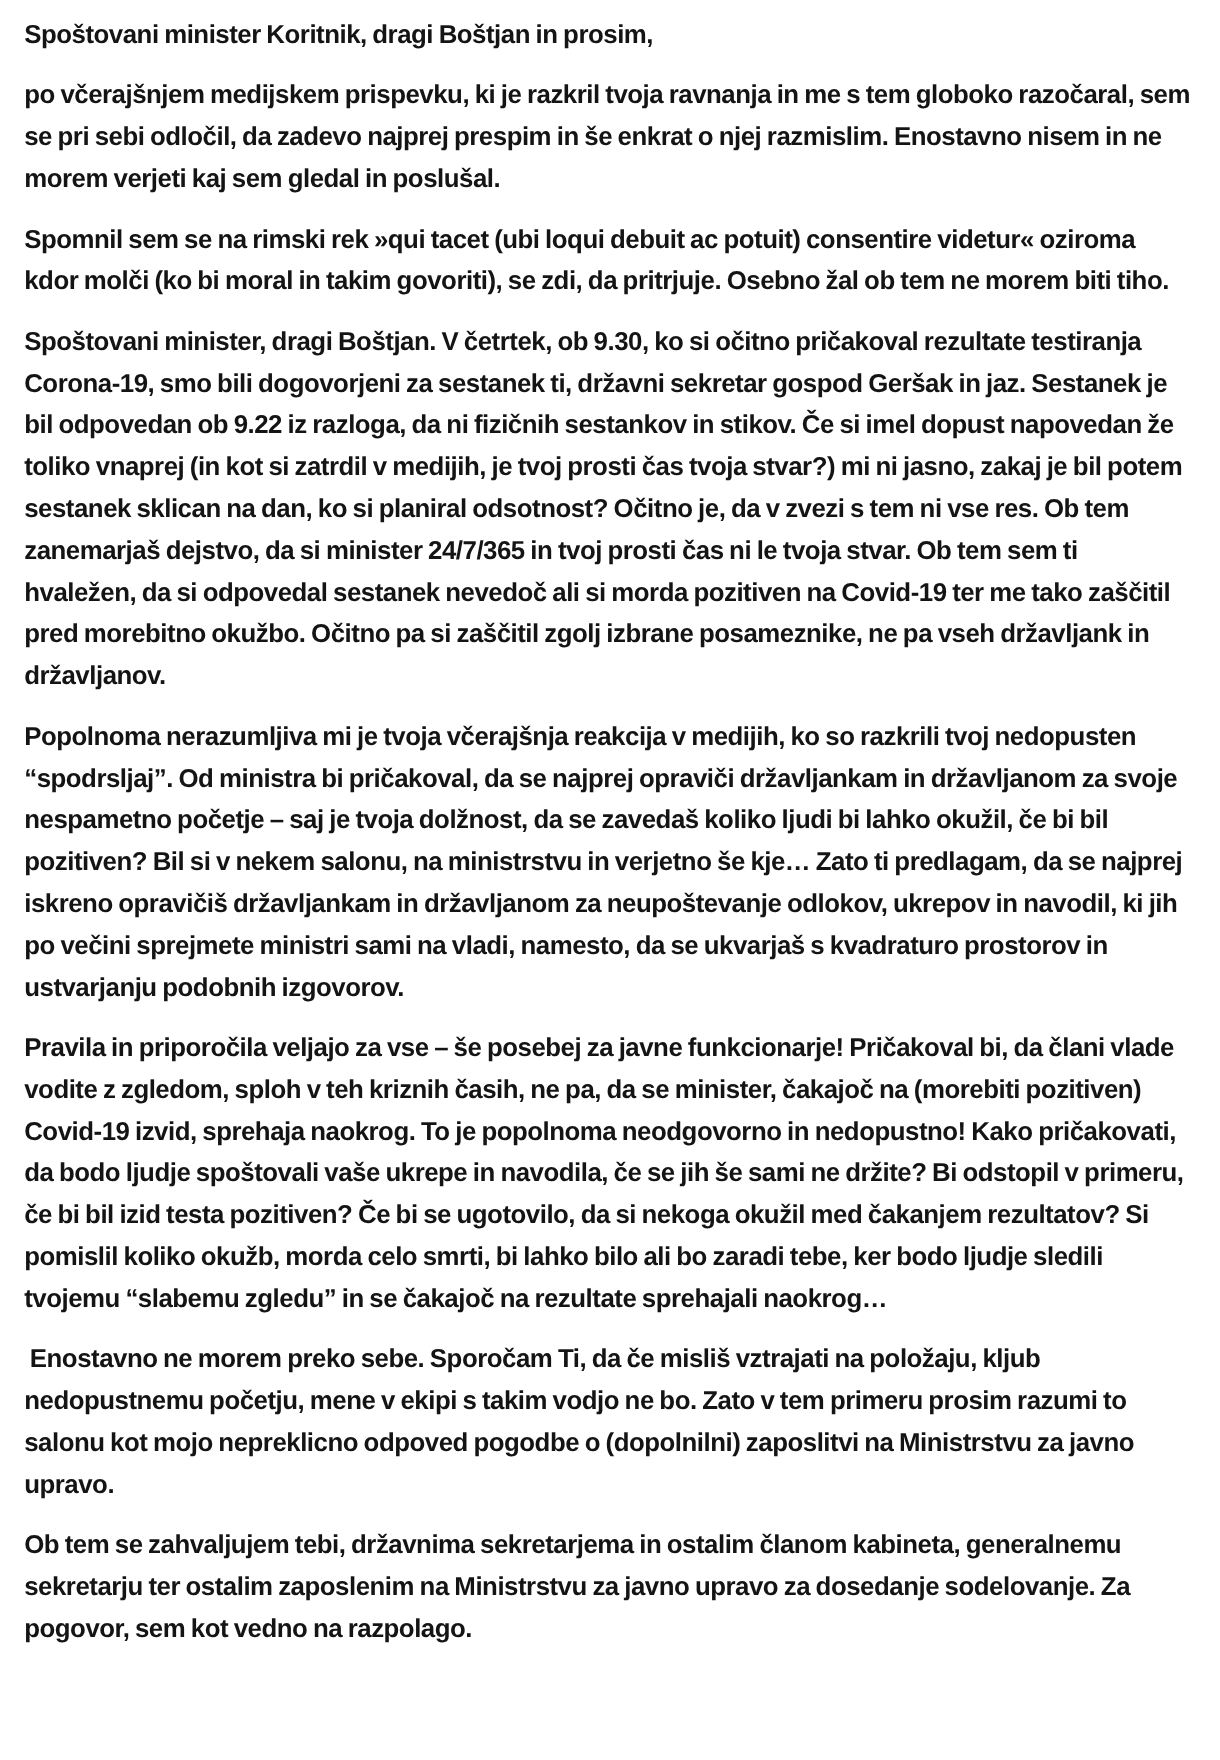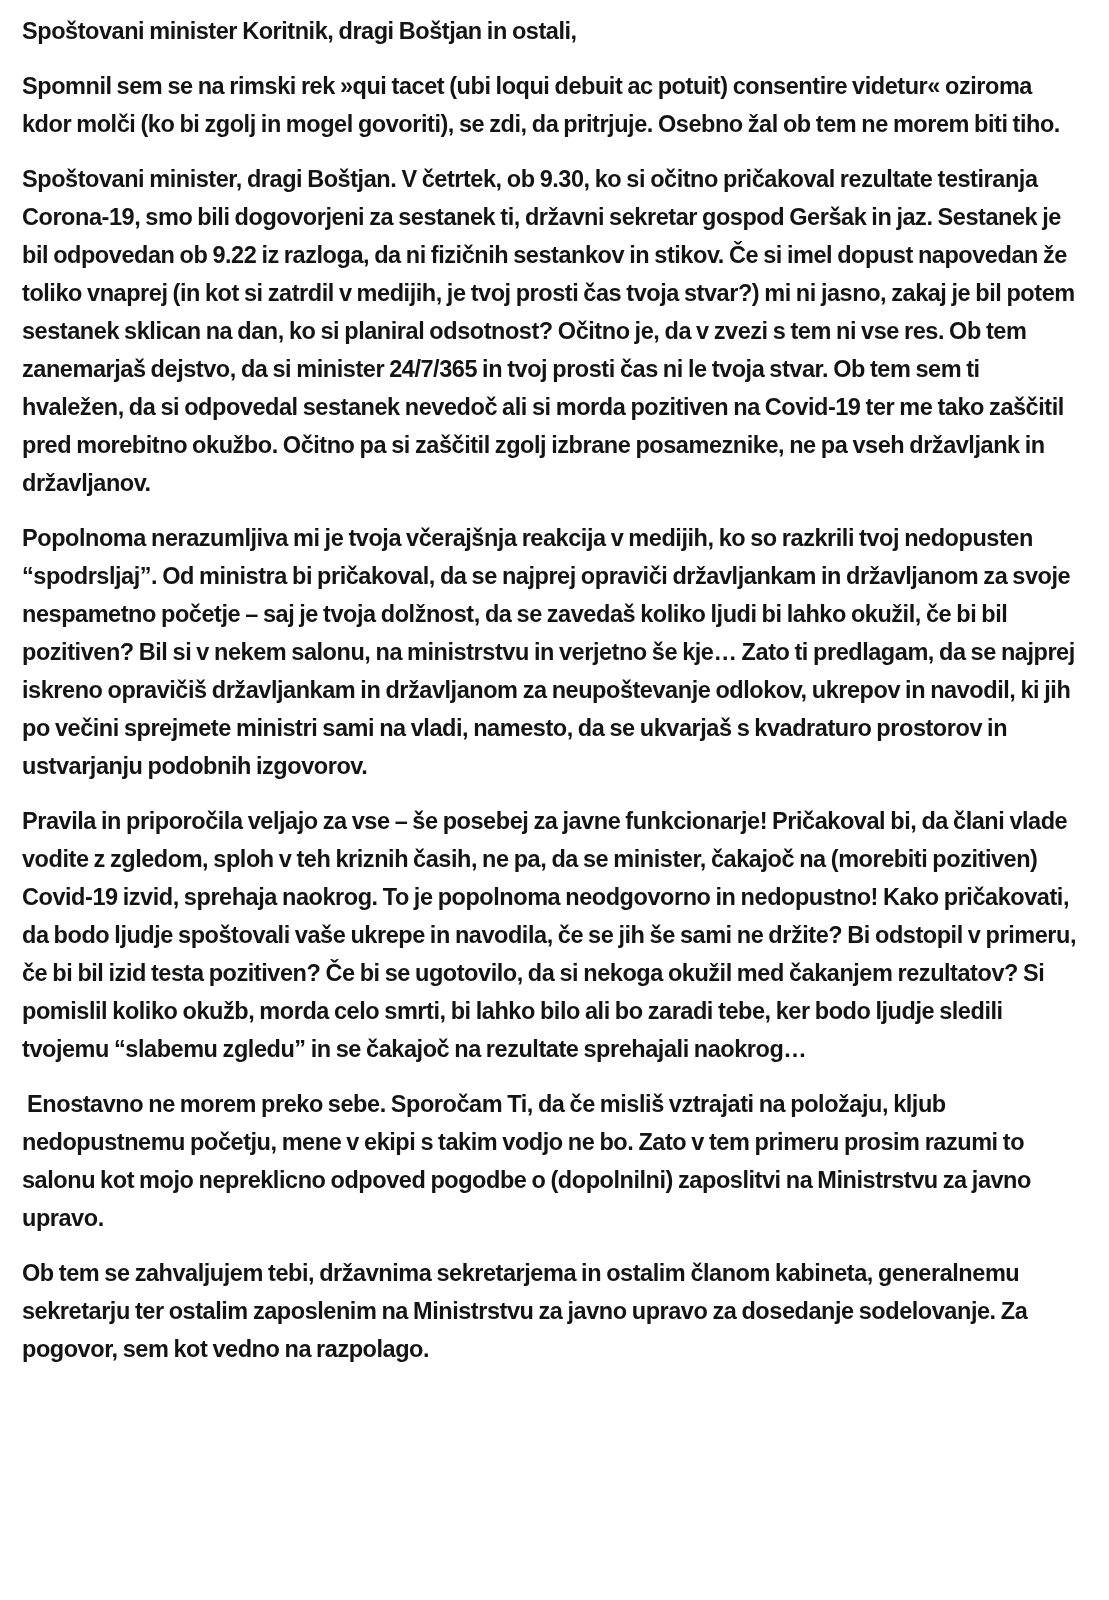--- a/index.html
+++ b/index.html
@@ -29,20 +29,21 @@
     white-space: pre-wrap; 
   }
   .page p:last-child {
     margin-bottom: 0;
   }
 </style>
 </head>
 <body>
 
 <div class="page">
-  <p>Spoštovani minister Koritnik, dragi Boštjan in ostali,</p>
-  <p>Spomnil sem se na rimski rek »qui tacet (ubi loqui debuit ac potuit) consentire videtur« oziroma kdor molči (ko bi zgolj in mogel govoriti), se zdi, da pritrjuje. Osebno žal ob tem ne morem biti tiho.</p>
+  <p>Spoštovani minister Koritnik, dragi Boštjan in prosim,</p>
+  <p>po včerajšnjem medijskem prispevku, ki je razkril tvoja ravnanja in me s tem globoko razočaral, sem se pri sebi odločil, da zadevo najprej prespim in še enkrat o njej razmislim. Enostavno nisem in ne morem verjeti kaj sem gledal in poslušal.</p>
+  <p>Spomnil sem se na rimski rek »qui tacet (ubi loqui debuit ac potuit) consentire videtur« oziroma kdor molči (ko bi moral in takim govoriti), se zdi, da pritrjuje. Osebno žal ob tem ne morem biti tiho.</p>
   <p>Spoštovani minister, dragi Boštjan. V četrtek, ob 9.30, ko si očitno pričakoval rezultate testiranja Corona-19, smo bili dogovorjeni za sestanek ti, državni sekretar gospod Geršak in jaz. Sestanek je bil odpovedan ob 9.22 iz razloga, da ni fizičnih sestankov in stikov. Če si imel dopust napovedan že toliko vnaprej (in kot si zatrdil v medijih, je tvoj prosti čas tvoja stvar?) mi ni jasno, zakaj je bil potem sestanek sklican na dan, ko si planiral odsotnost? Očitno je, da v zvezi s tem ni vse res. Ob tem zanemarjaš dejstvo, da si minister 24/7/365 in tvoj prosti čas ni le tvoja stvar. Ob tem sem ti hvaležen, da si odpovedal sestanek nevedoč ali si morda pozitiven na Covid-19 ter me tako zaščitil pred morebitno okužbo. Očitno pa si zaščitil zgolj izbrane posameznike, ne pa vseh državljank in državljanov.</p>
   <p>Popolnoma nerazumljiva mi je tvoja včerajšnja reakcija v medijih, ko so razkrili tvoj nedopusten “spodrsljaj”. Od ministra bi pričakoval, da se najprej opraviči državljankam in državljanom za svoje nespametno početje – saj je tvoja dolžnost, da se zavedaš koliko ljudi bi lahko okužil, če bi bil pozitiven? Bil si v nekem salonu, na ministrstvu in verjetno še kje… Zato ti predlagam, da se najprej iskreno opravičiš državljankam in državljanom za neupoštevanje odlokov, ukrepov in navodil, ki jih po večini sprejmete ministri sami na vladi, namesto, da se ukvarjaš s kvadraturo prostorov in ustvarjanju podobnih izgovorov.</p>
   <p>Pravila in priporočila veljajo za vse – še posebej za javne funkcionarje! Pričakoval bi, da člani vlade vodite z zgledom, sploh v teh kriznih časih, ne pa, da se minister, čakajoč na (morebiti pozitiven) Covid-19 izvid, sprehaja naokrog. To je popolnoma neodgovorno in nedopustno! Kako pričakovati, da bodo ljudje spoštovali vaše ukrepe in navodila, če se jih še sami ne držite? Bi odstopil v primeru, če bi bil izid testa pozitiven? Če bi se ugotovilo, da si nekoga okužil med čakanjem rezultatov? Si pomislil koliko okužb, morda celo smrti, bi lahko bilo ali bo zaradi tebe, ker bodo ljudje sledili tvojemu “slabemu zgledu” in se čakajoč na rezultate sprehajali naokrog…</p>
   <p> Enostavno ne morem preko sebe. Sporočam Ti, da če misliš vztrajati na položaju, kljub nedopustnemu početju, mene v ekipi s takim vodjo ne bo. Zato v tem primeru prosim razumi to salonu kot mojo nepreklicno odpoved pogodbe o (dopolnilni) zaposlitvi na Ministrstvu za javno upravo.</p>
   <p>Ob tem se zahvaljujem tebi, državnima sekretarjema in ostalim članom kabineta, generalnemu sekretarju ter ostalim zaposlenim na Ministrstvu za javno upravo za dosedanje sodelovanje. Za pogovor, sem kot vedno na razpolago.</p>
 </div>
 
 </body></html>

